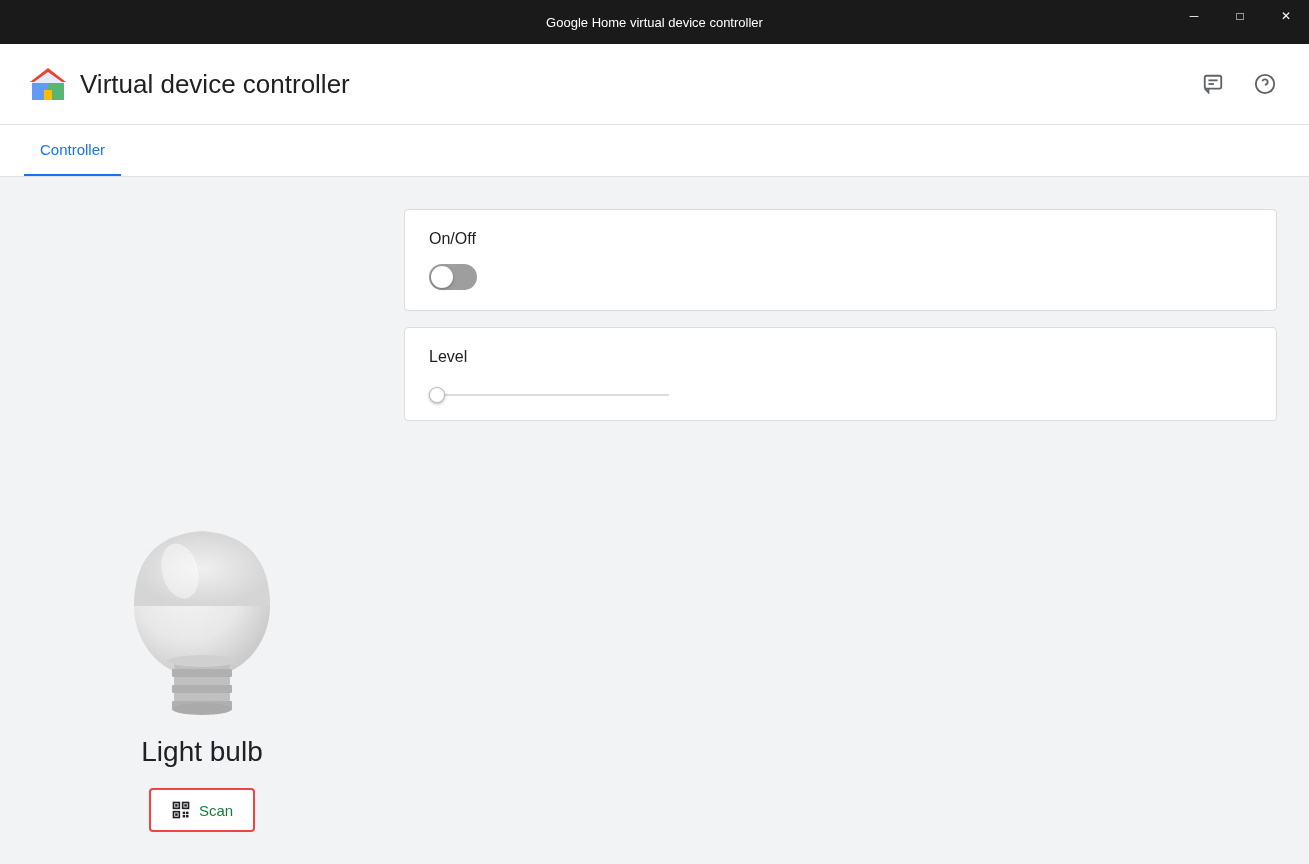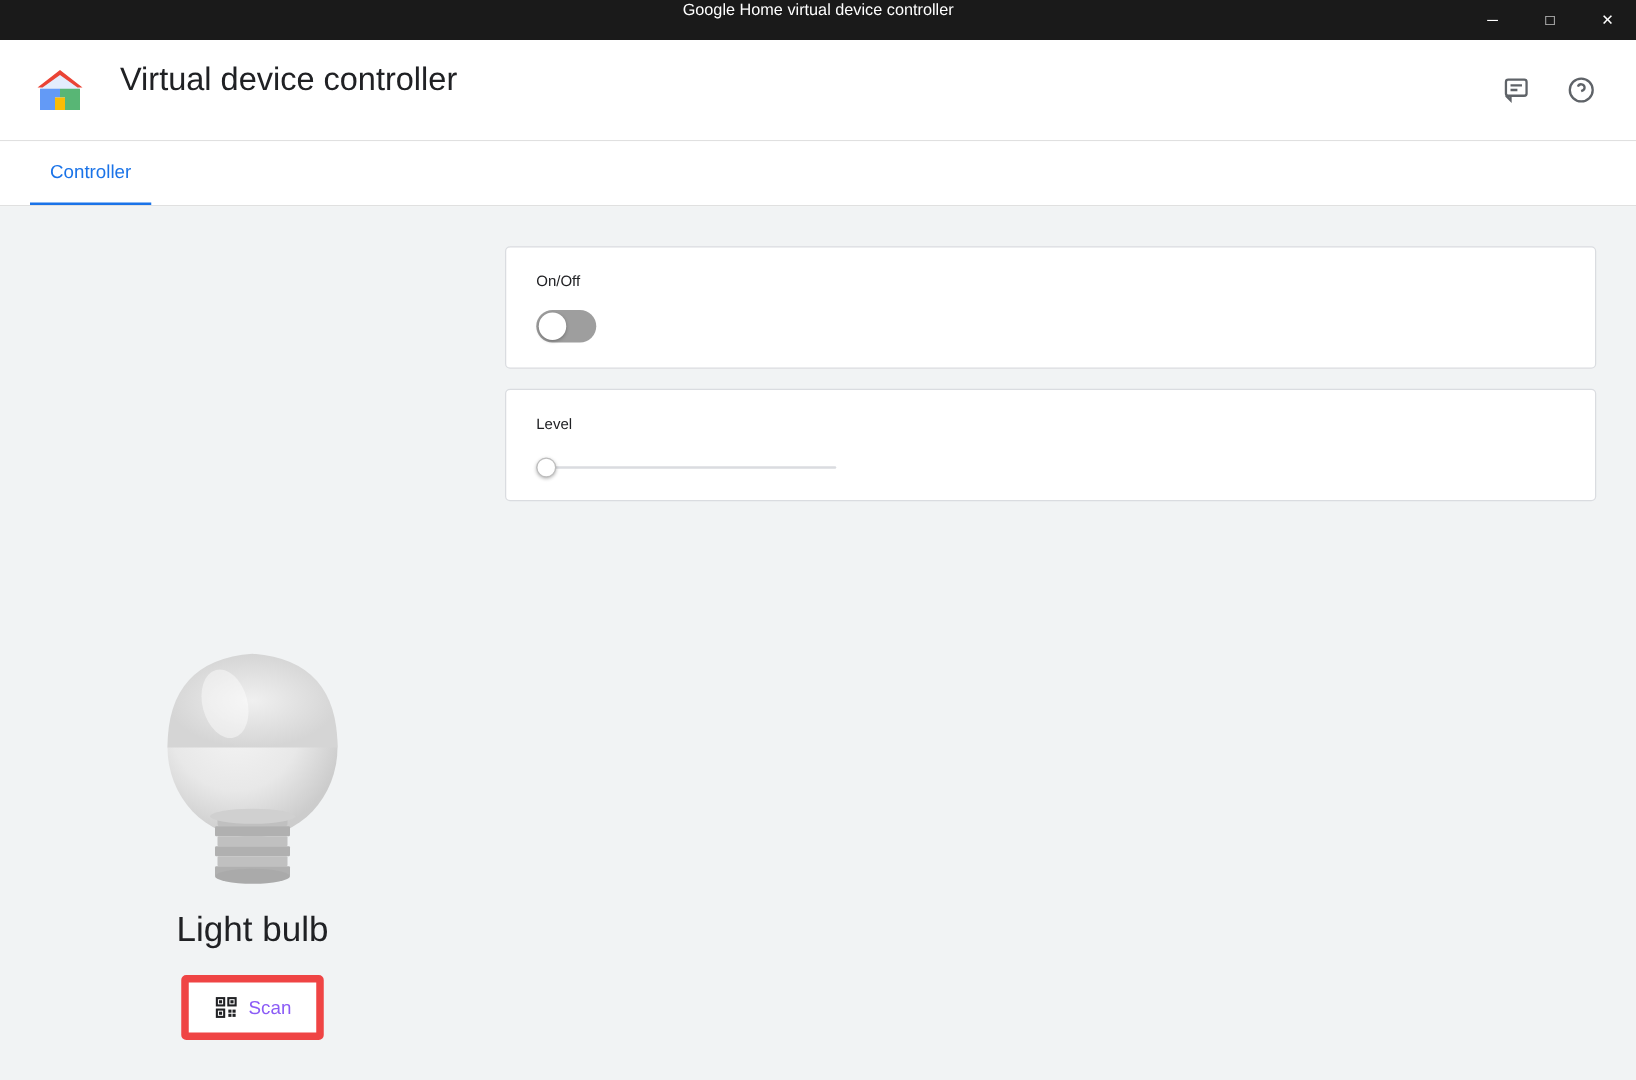--- a/index.html
+++ b/index.html
@@ -14,23 +14,23 @@
       width: 1309px;
       height: 864px;
       overflow: hidden;
       display: flex;
       flex-direction: column;
     }
 
     
     .title-bar {
       background: #1a1a1a;
-      height: 32px;
-      display: flex;
-      align-items: flex-start;
+      height: 44px;
+      display: flex;
+      align-items: center;
       justify-content: center;
       position: relative;
       flex-shrink: 0;
     }
 
     .title-bar-title {
       color: #ffffff;
       font-size: 13px;
     }
 
@@ -62,21 +62,22 @@
       padding: 16px 24px;
       display: flex;
       align-items: center;
       justify-content: space-between;
       border-bottom: 1px solid #e0e0e0;
       flex-shrink: 0;
     }
 
     .app-header-left {
       display: flex;
-      gap: 24px;
+      align-items: center;
+      gap: 8px;
     }
 
     .google-home-logo {
       width: 48px;
       height: 48px;
     }
 
     .app-title {
       font-size: 26px;
       font-weight: 400;
@@ -159,45 +160,45 @@
       font-weight: 400;
       color: #202124;
       margin-bottom: 20px;
     }
 
     .scan-btn {
       display: flex;
       align-items: center;
       gap: 8px;
       padding: 10px 20px;
-      border: 6px solid #ef4444;
+      border: 2px solid #ef4444;
       border-radius: 4px;
       background: #ffffff;
       cursor: pointer;
       font-size: 15px;
-      color: #8b5cf6;
+      color: #15803d;
     }
 
     
     .controls-panel {
       flex: 1;
       display: flex;
       flex-direction: column;
       gap: 16px;
     }
 
     .control-card {
       background: #ffffff;
       border: 1px solid #dadce0;
       border-radius: 4px;
       padding: 20px 24px;
     }
 
     .control-label {
-      font-size: 12px;
+      font-size: 16px;
       color: #202124;
       margin-bottom: 16px;
     }
 
     
     .toggle-switch {
       width: 48px;
       height: 26px;
       background: #9e9e9e;
       border-radius: 13px;

